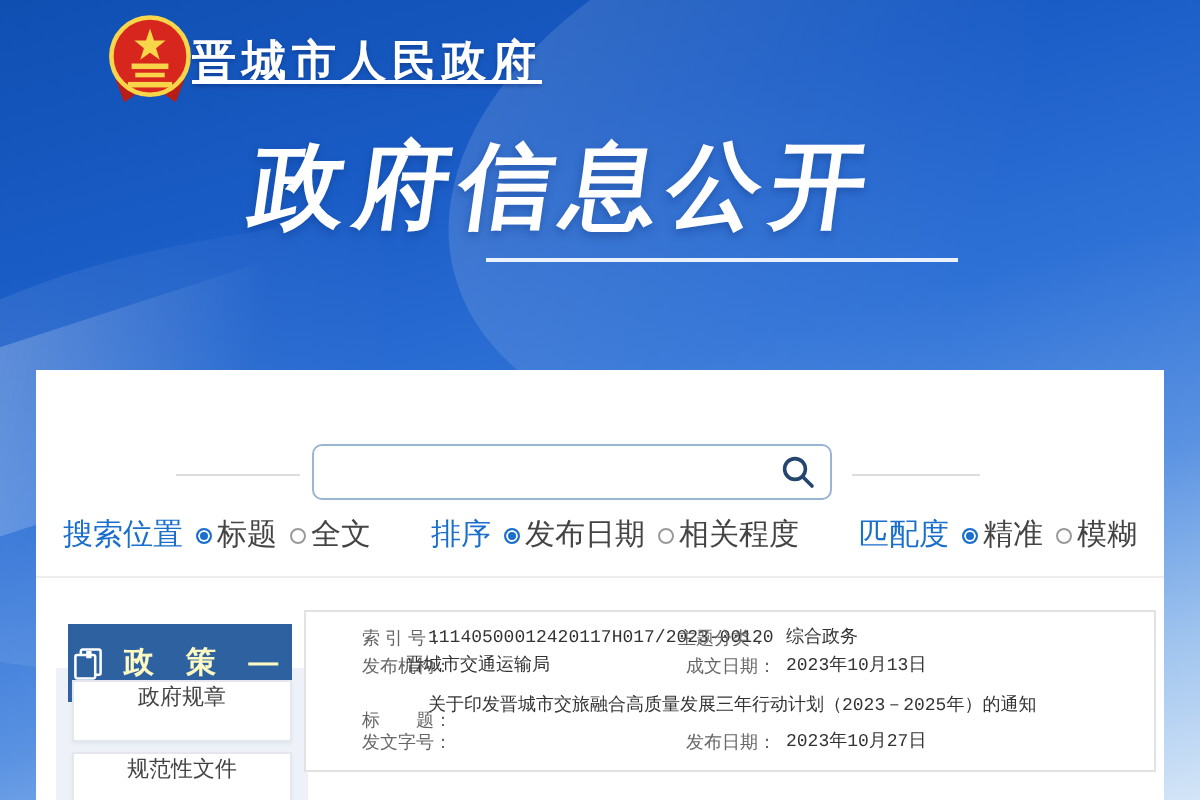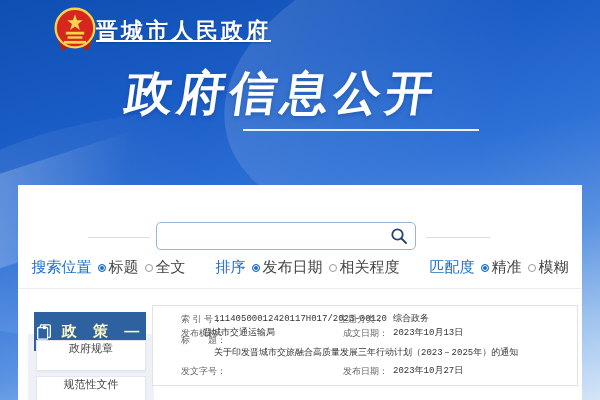--- a/index.html
+++ b/index.html
@@ -156,20 +156,20 @@
     <span class="cell dlabel" style="left:28px;top:7px">索 引 号：</span>
     <span class="cell dvalue" style="left:61px;top:7px">11140500012420117H017/2023-00120</span>
     <span class="cell dlabel" style="left:186px;top:7px">主题分类：</span>
     <span class="cell dvalue" style="left:240px;top:7px">综合政务</span>
 
     <span class="cell dlabel" style="left:28px;top:21px">发布机构：</span>
     <span class="cell dvalue" style="left:50px;top:21px">晋城市交通运输局</span>
     <span class="cell dlabel" style="left:190px;top:21px">成文日期：</span>
     <span class="cell dvalue" style="left:240px;top:21px">2023年10月13日</span>
 
-    <span class="cell dlabel" style="left:28px;top:28px">标　　题：</span>
+    <span class="cell dlabel" style="left:28px;top:48px">标　　题：</span>
     <span class="cell dvalue" style="left:61px;top:41px">关于印发晋城市交旅融合高质量发展三年行动计划（2023－2025年）的通知</span>
 
     <span class="cell dlabel" style="left:28px;top:59px">发文字号：</span>
     <span class="cell dlabel" style="left:190px;top:59px">发布日期：</span>
     <span class="cell dvalue" style="left:240px;top:59px">2023年10月27日</span>
   </div>
 </div>
 
 </body></html>

